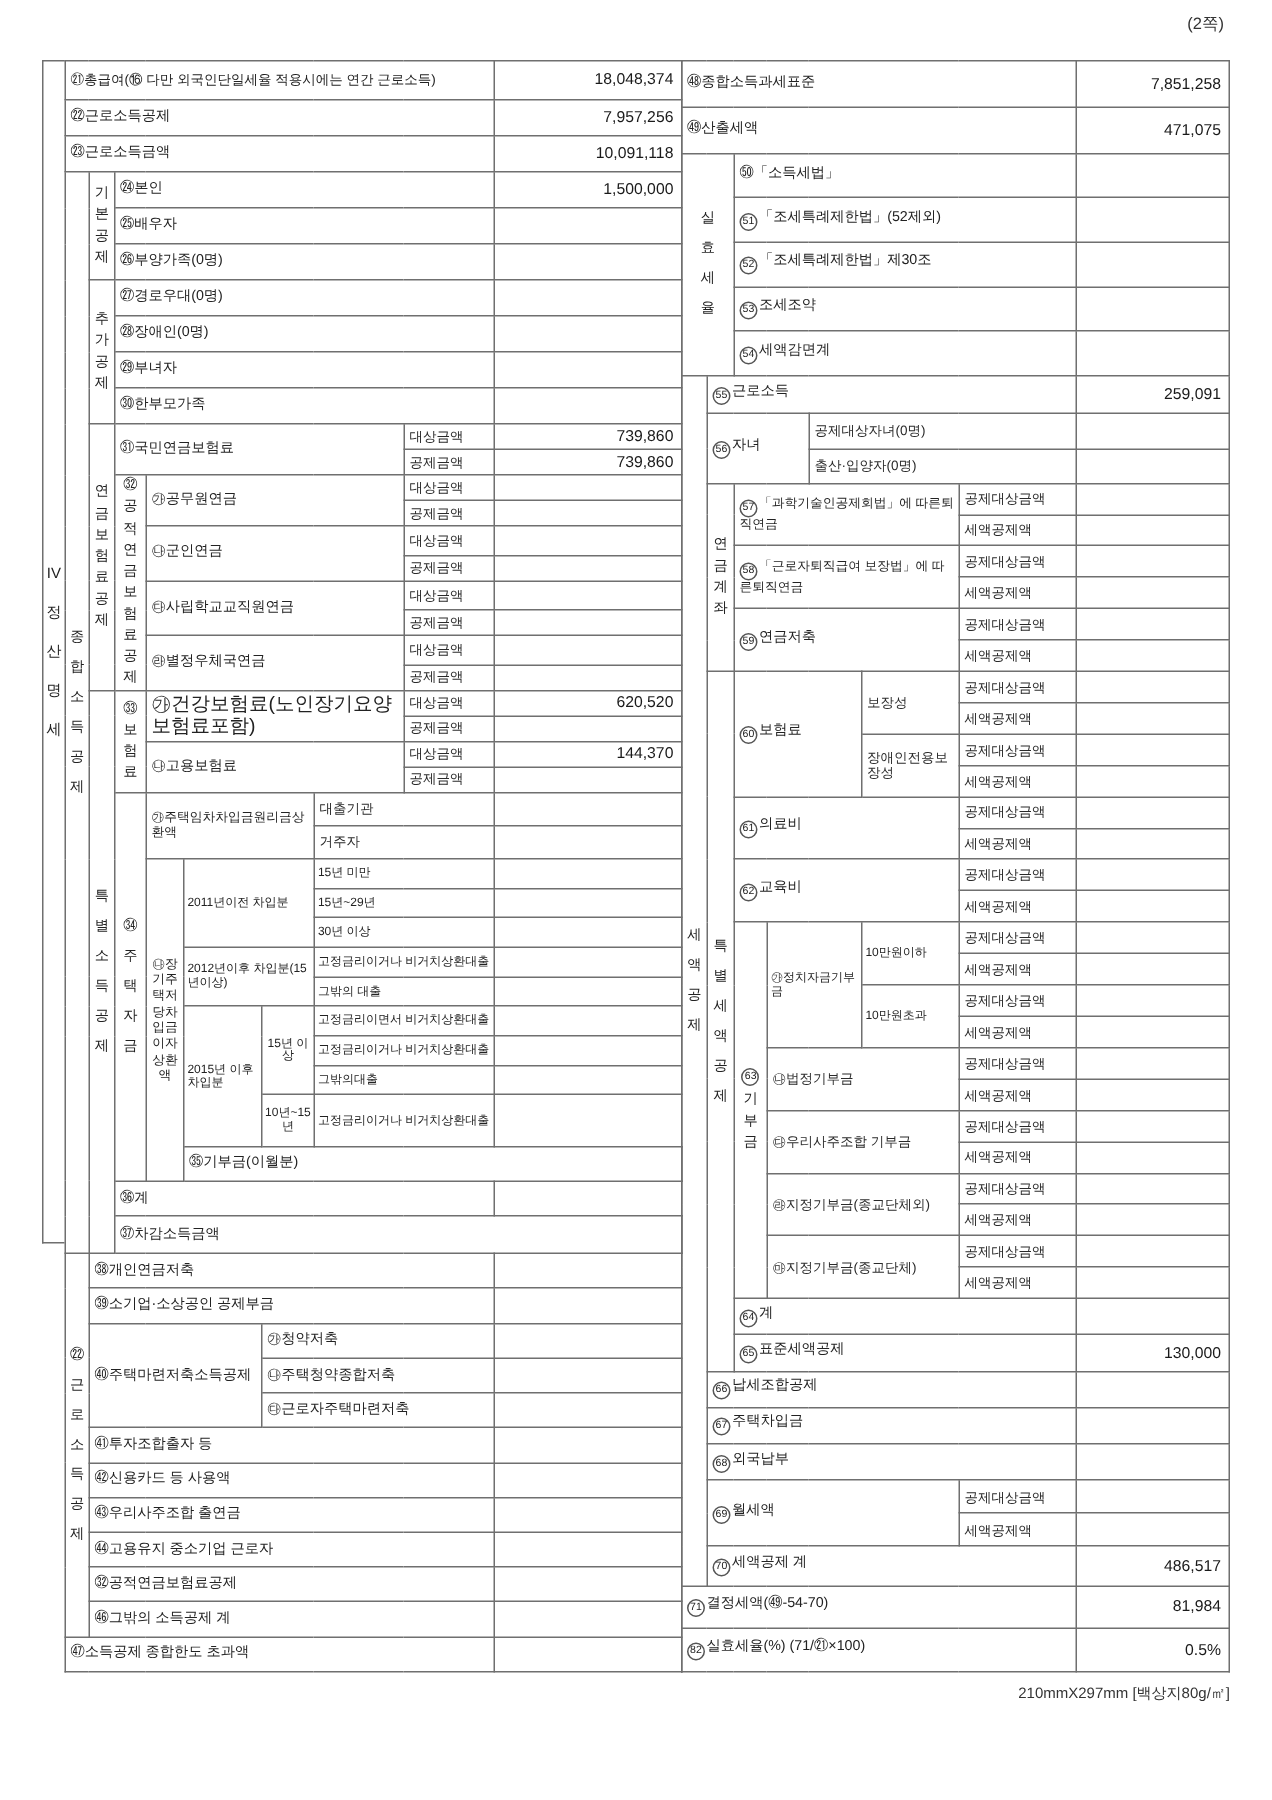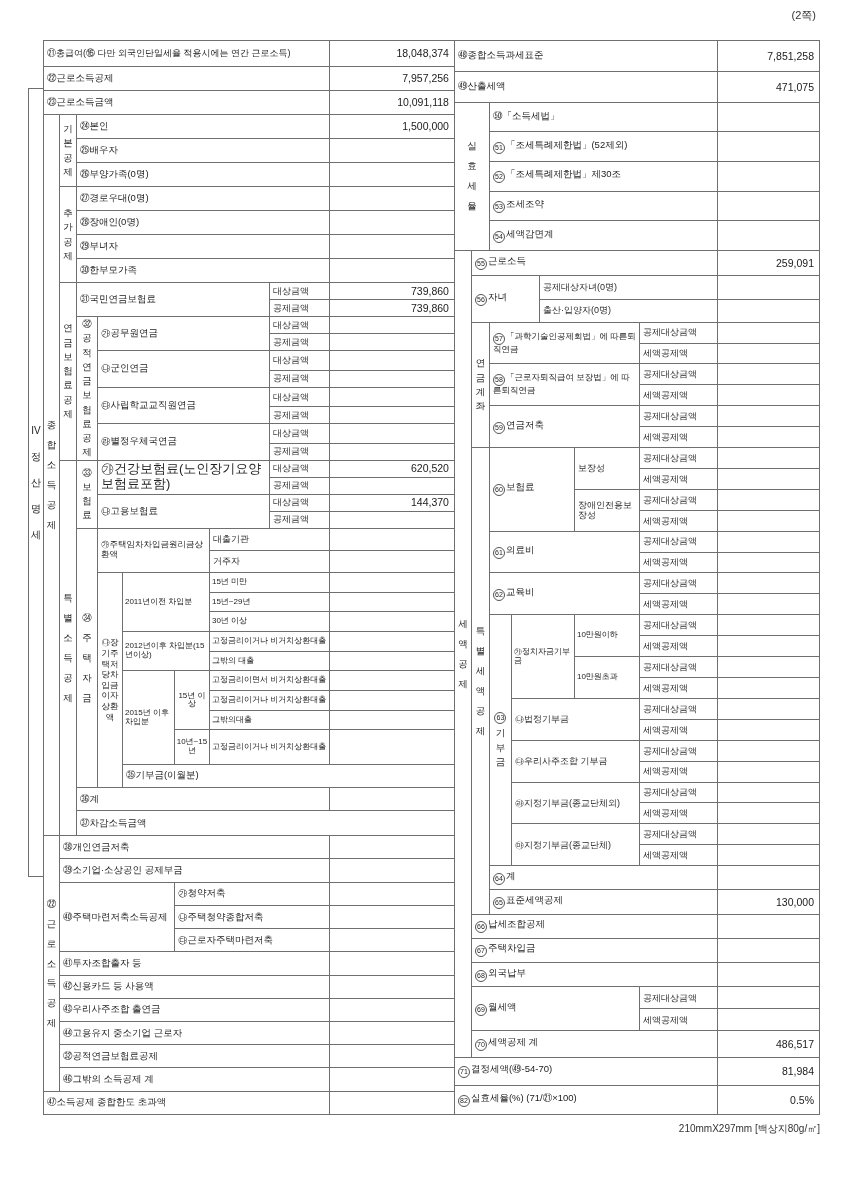--- a/index.html
+++ b/index.html
@@ -3,21 +3,21 @@
 <meta charset="utf-8">
 <style>
   * { margin:0; padding:0; box-sizing:border-box; }
   html,body { width:848px; height:1200px; background:#ffffff;
     font-family:"Liberation Sans","DejaVu Sans",sans-serif; color:#222; }
   body { position:relative; }
   .page-no { position:absolute; top:8px; right:32px; font-size:11px; color:#333; }
   .footer { position:absolute; top:1122px; right:28px; font-size:10px; color:#333; }
   .sheet { position:absolute; left:28px; top:40px; width:792px; height:1075px; display:flex; }
   .ivstrip { width:16px; height:789px; border:1px solid #6f6f6f; border-right:none;
-    display:flex; align-items:center; justify-content:center; text-align:center;margin-top:48px; }
+    display:flex; align-items:center; justify-content:center; text-align:center; }
   .ivstrip .blk { display:block; font-size:10px; line-height:2.6; }
   .ivstrip .vt { display:block; width:13px; word-break:break-all; }
   table.t { border-collapse:collapse; table-layout:fixed; height:1075px; }
   table.rt { margin-left:-1px; }
   .t td { border:1px solid #6f6f6f; font-size:9.5px; padding:1px 2px 1px 3px;
     overflow:hidden; vertical-align:middle; line-height:1.15; text-align:left; }
   .t td.val { text-align:right; padding-right:5px; font-size:10.5px; color:#1a1a1a; }
   .t td.h { font-size:9px; color:#2a2a2a; }
   .t td.c { font-size:8px; line-height:1.1; padding-left:2px; }
   .t td.ctr { text-align:center; padding:1px; }

